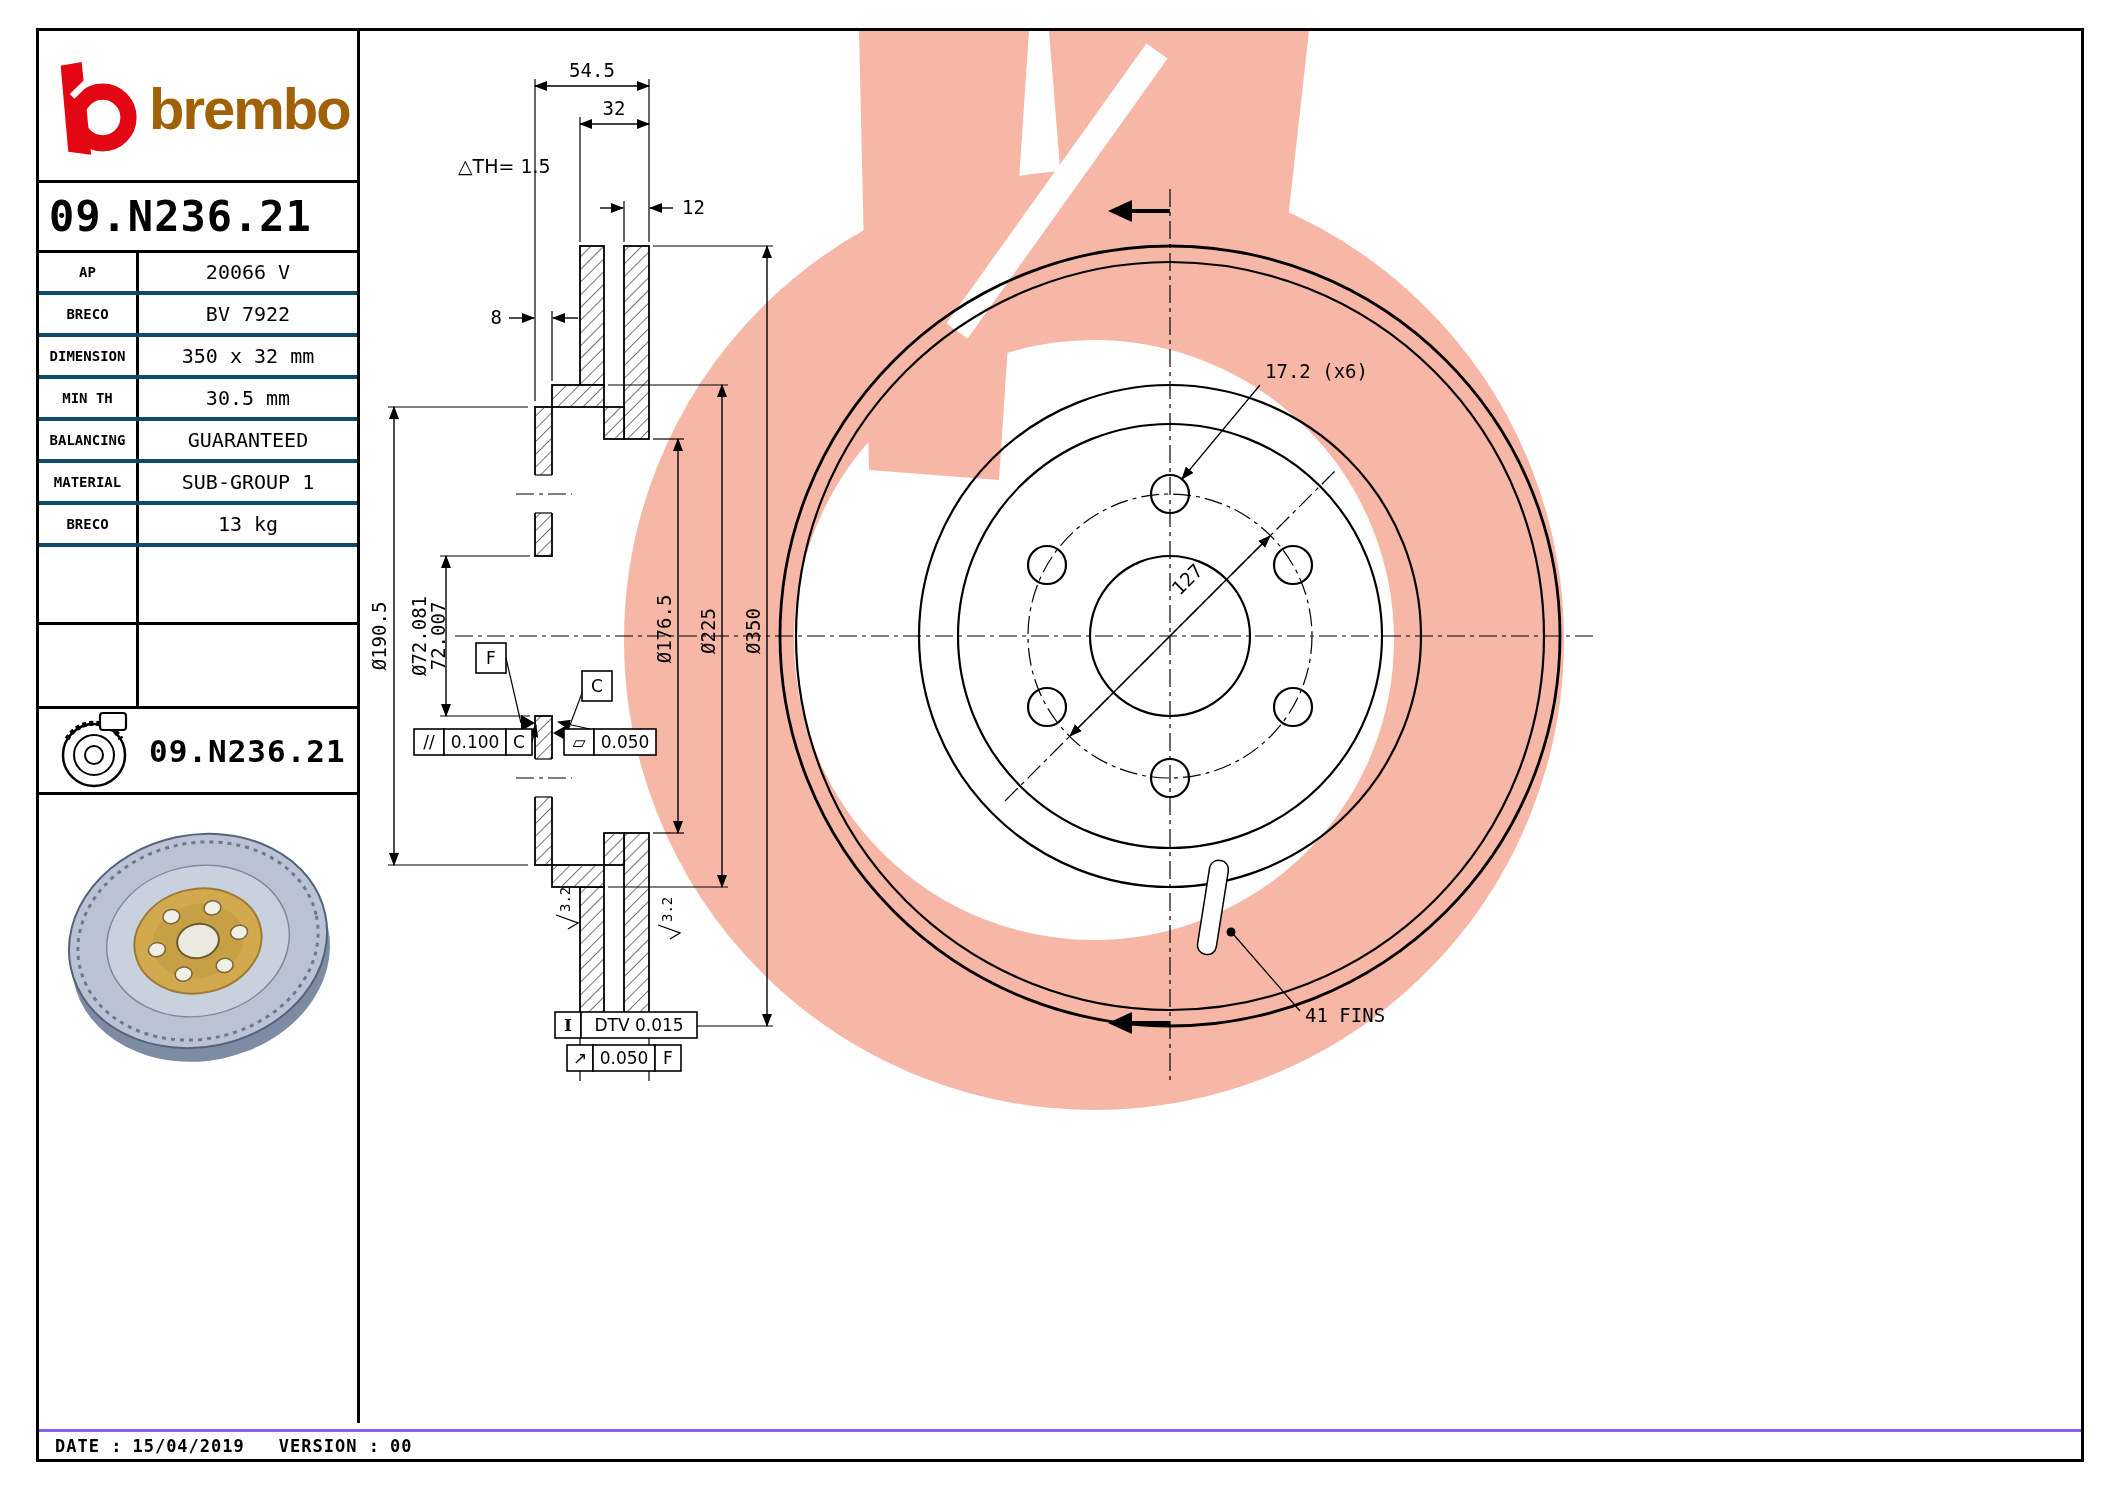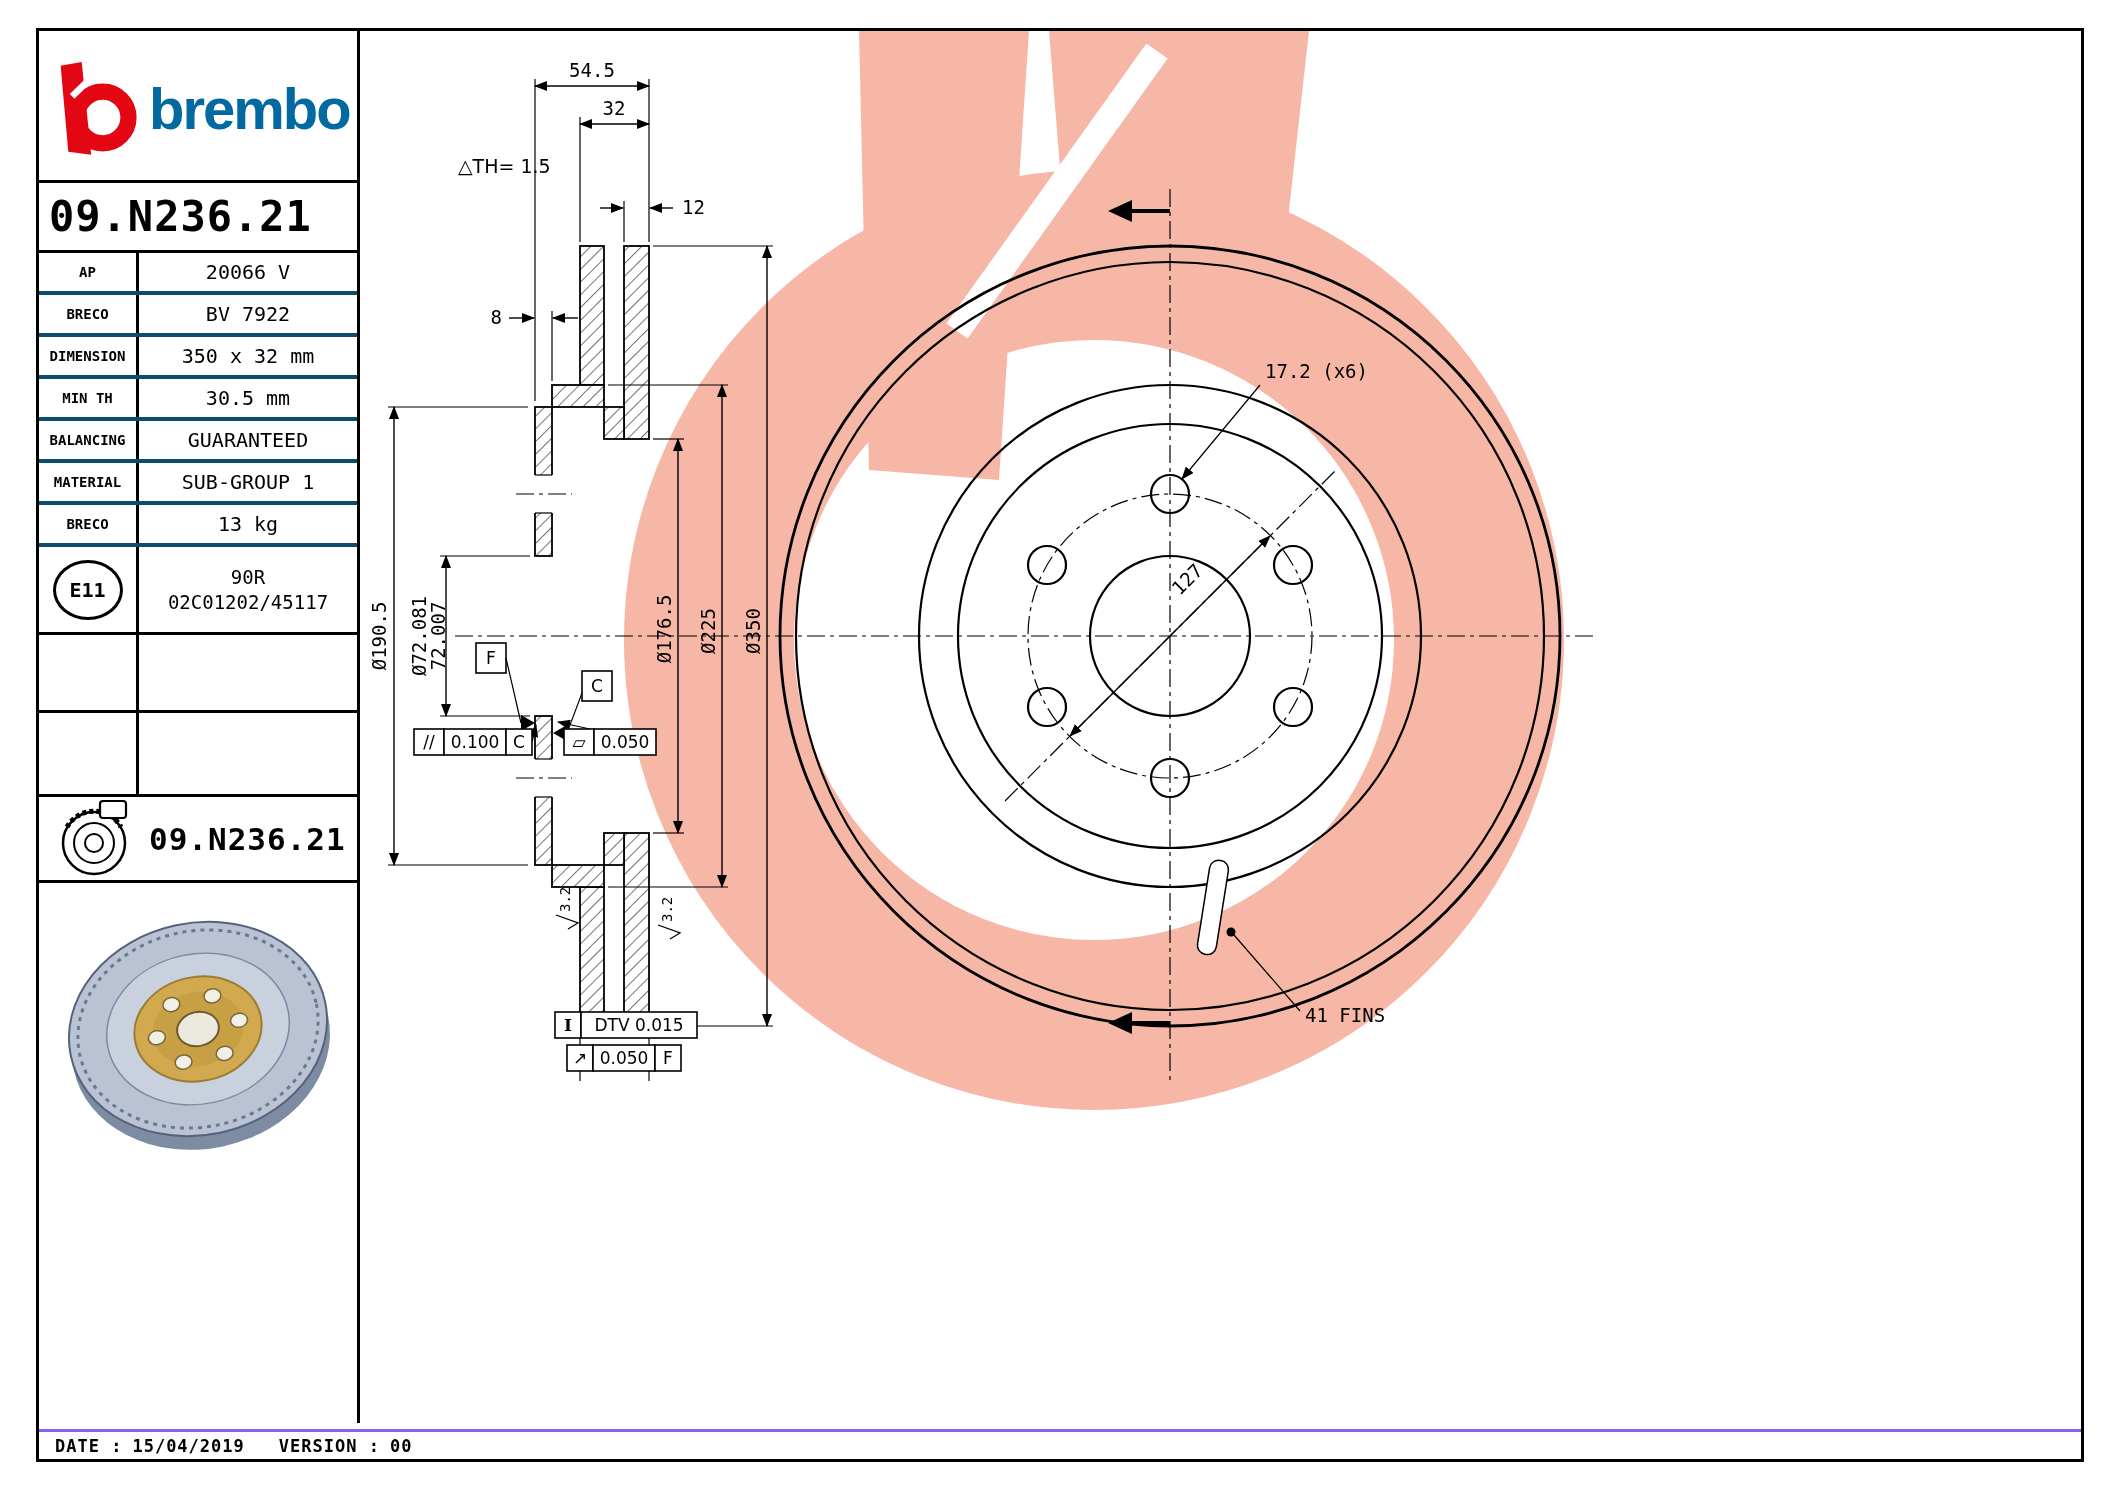--- a/index.html
+++ b/index.html
@@ -1,20 +1,20 @@
 <!DOCTYPE html>
 <html><head>
 <meta charset="utf-8">
 <style>
   html,body{margin:0;padding:0;background:#fff;}
   body{width:2104px;height:1488px;position:relative;font-family:"DejaVu Sans Mono",monospace;color:#000;}
   .frame{position:absolute;left:36px;top:28px;width:2042px;height:1428px;border:3px solid #000;background:#fff;}
   .panel{position:absolute;left:0;top:0;width:318px;height:1392px;border-right:3px solid #000;background:#fff;z-index:5;display:flex;flex-direction:column;}
   .logo-row{height:152px;border-bottom:3px solid #000;display:flex;align-items:center;padding-left:14px;box-sizing:border-box;}
-  .wordmark{font-family:"Liberation Sans",sans-serif;font-weight:bold;font-size:58px;letter-spacing:-2px;color:#0369a1;margin-left:10px;margin-top:6px;}
+  .wordmark{font-family:"Liberation Sans",sans-serif;font-weight:bold;font-size:58px;letter-spacing:-2px;color:#a16207;margin-left:10px;margin-top:6px;}
   .pn-row{height:70px;border-bottom:3px solid #000;display:flex;align-items:center;padding-left:10px;font-size:42px;font-weight:bold;letter-spacing:1px;box-sizing:border-box;}
   .srow{height:42px;display:grid;grid-template-columns:100px 1fr;border-bottom:4px solid #0c4a6e;box-sizing:border-box;}
   .srow .lab{border-right:3px solid #000;font-size:14px;font-weight:bold;display:flex;align-items:center;justify-content:center;}
   .srow .val{display:flex;align-items:center;justify-content:center;font-size:20px;border-radius:12px;}
   .erow{height:88px;display:grid;grid-template-columns:100px 1fr;border-bottom:3px solid #000;box-sizing:border-box;}
   .erow .lab{border-right:3px solid #000;display:flex;align-items:center;justify-content:center;}
   .e11{width:64px;height:54px;border:3px solid #000;border-radius:50%;display:flex;align-items:center;justify-content:center;font-size:20px;font-weight:bold;}
   .erow .val{display:flex;flex-direction:column;align-items:center;justify-content:center;font-size:19px;line-height:25px;}
   .empty1{height:78px;display:grid;grid-template-columns:100px 1fr;border-bottom:3px solid #000;box-sizing:border-box;}
   .empty1 .lab,.empty2 .lab{border-right:3px solid #000;}
@@ -274,29 +274,20 @@
     </div>
     <div class="srow">
       <div class="lab">MATERIAL</div>
       <div class="val">SUB-GROUP 1</div>
     </div>
     <div class="srow">
       <div class="lab">BRECO</div>
       <div class="val">13 kg</div>
     </div>
 
-    <div class="erow">
-      <div class="lab">
-        <div class="e11">E11</div>
-      </div>
-      <div class="val">
-        <span>90R</span>
-        <span>02C01202/45117</span>
-      </div>
-    </div>
 
     <div class="empty1">
         <div class="lab"></div>
         <div></div>
       </div>
     <div class="empty2">
         <div class="lab"></div>
         <div></div>
       </div>
 

